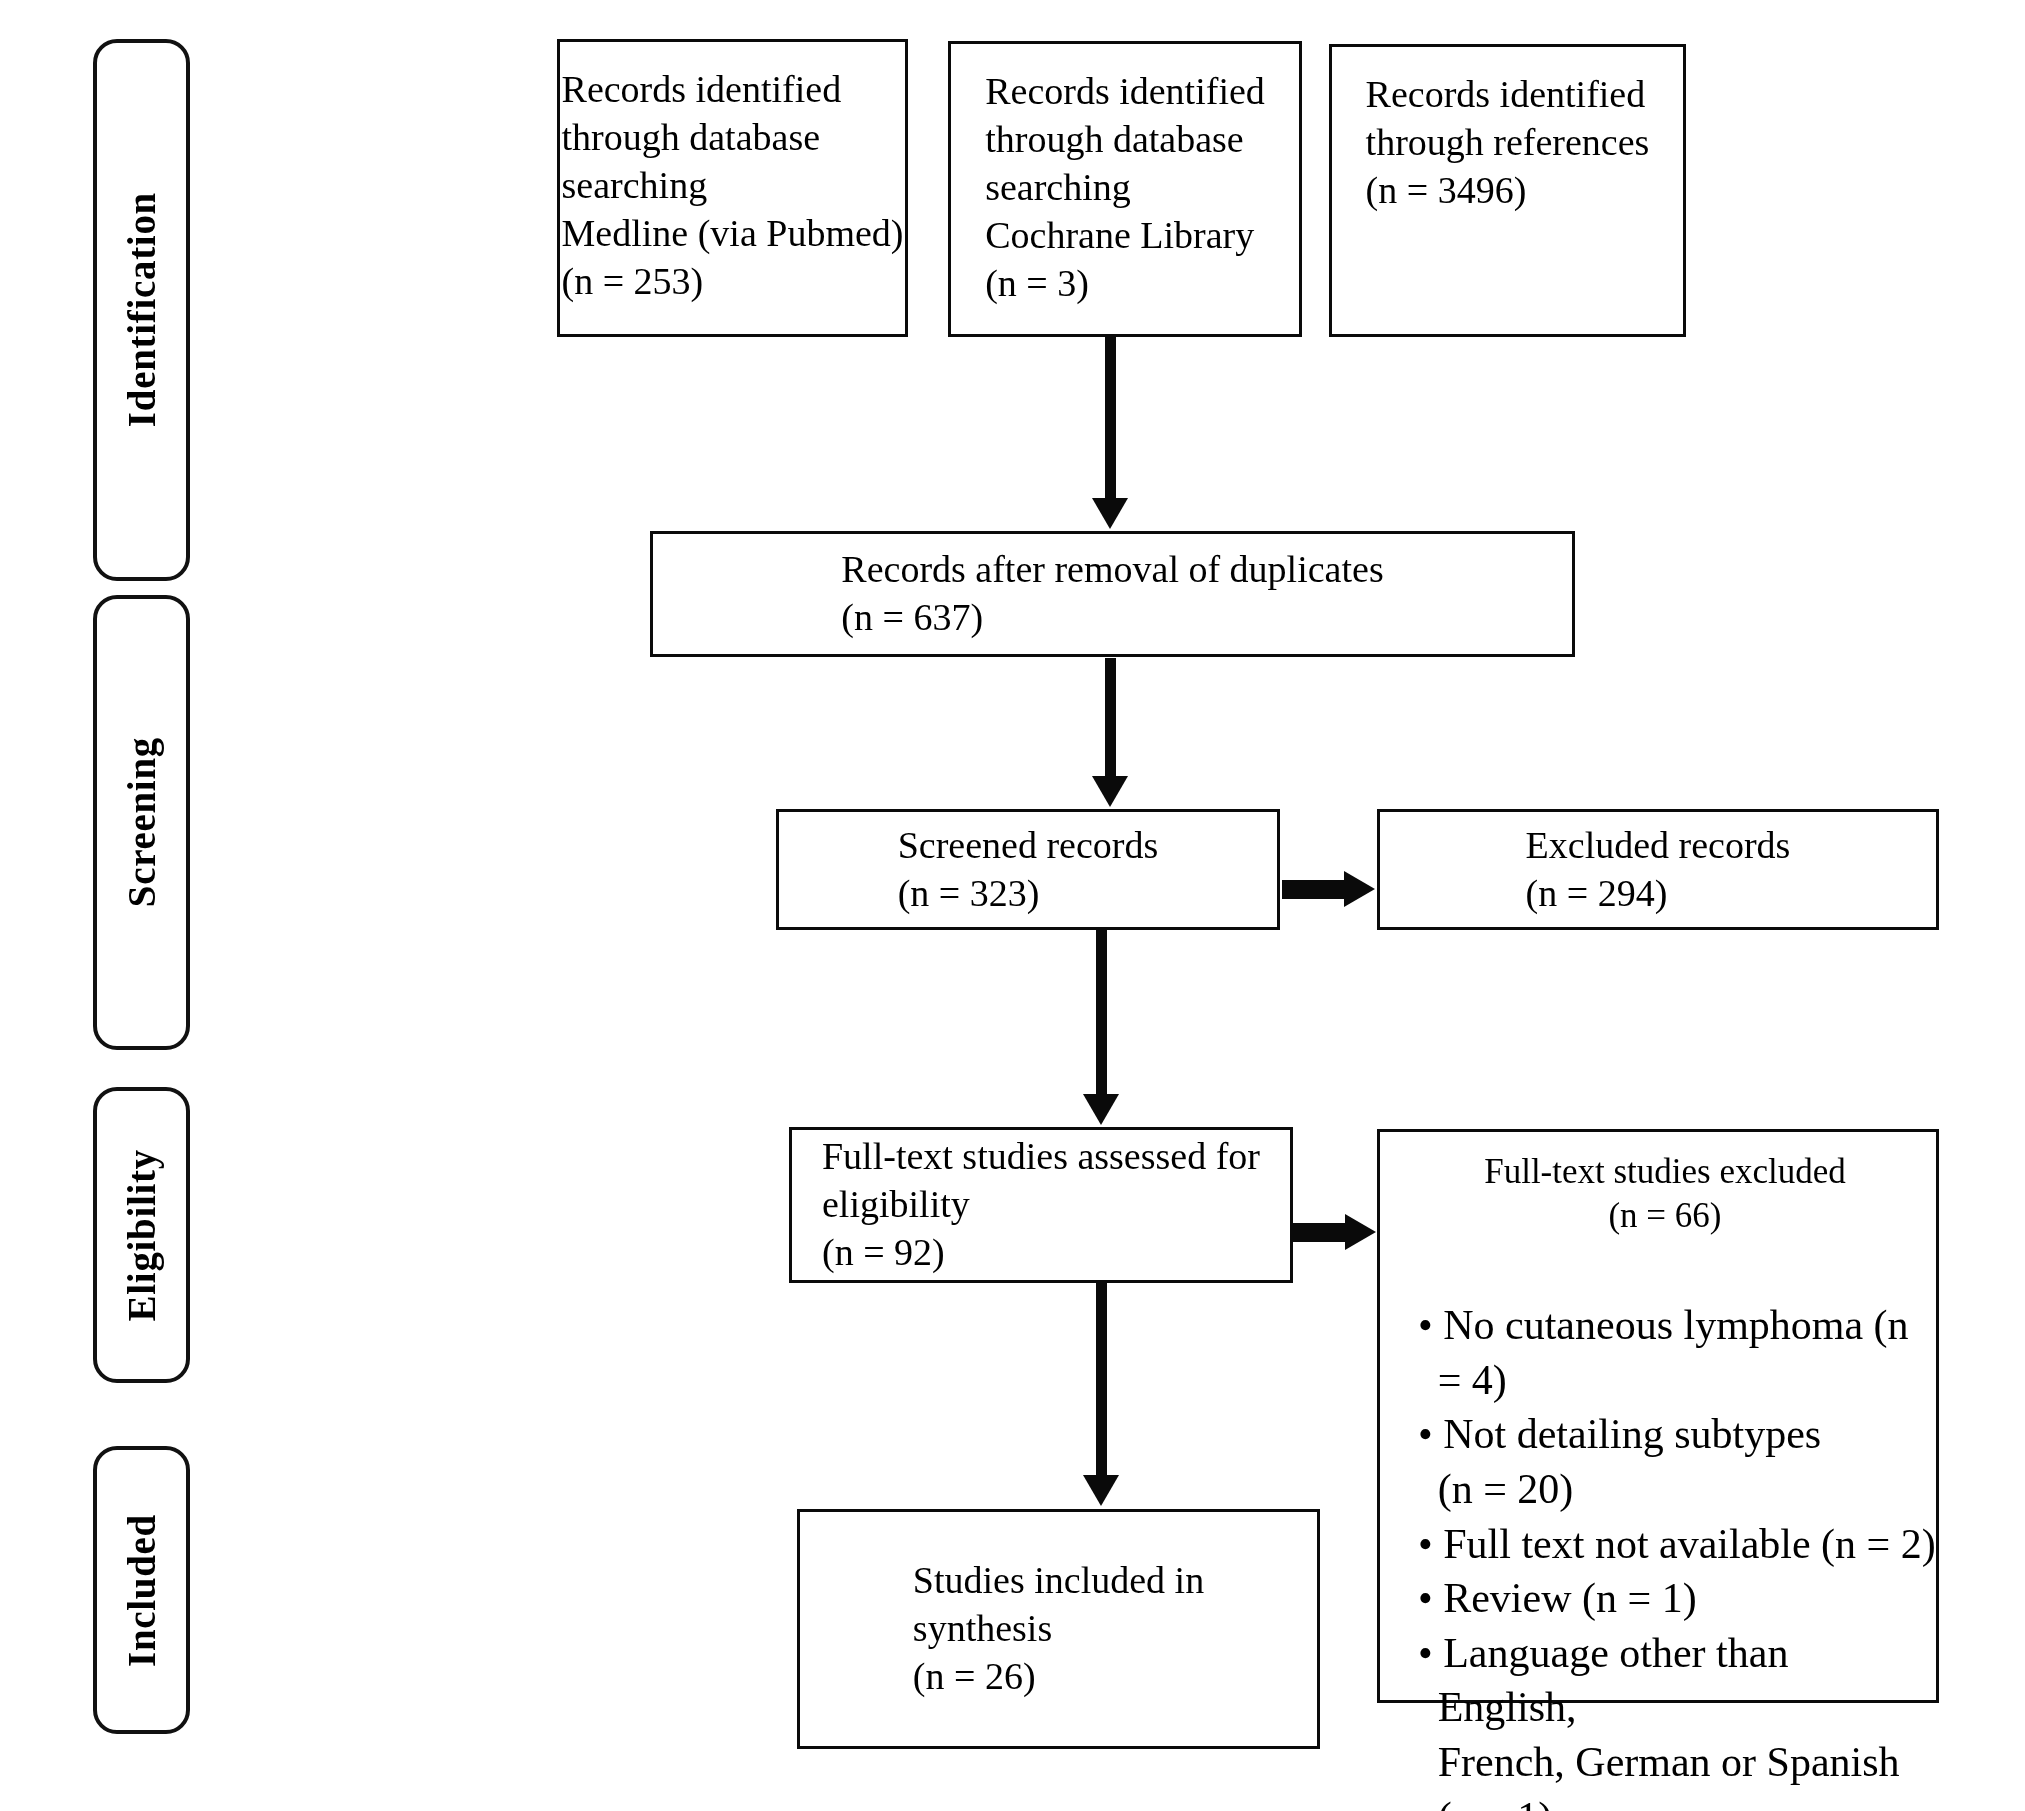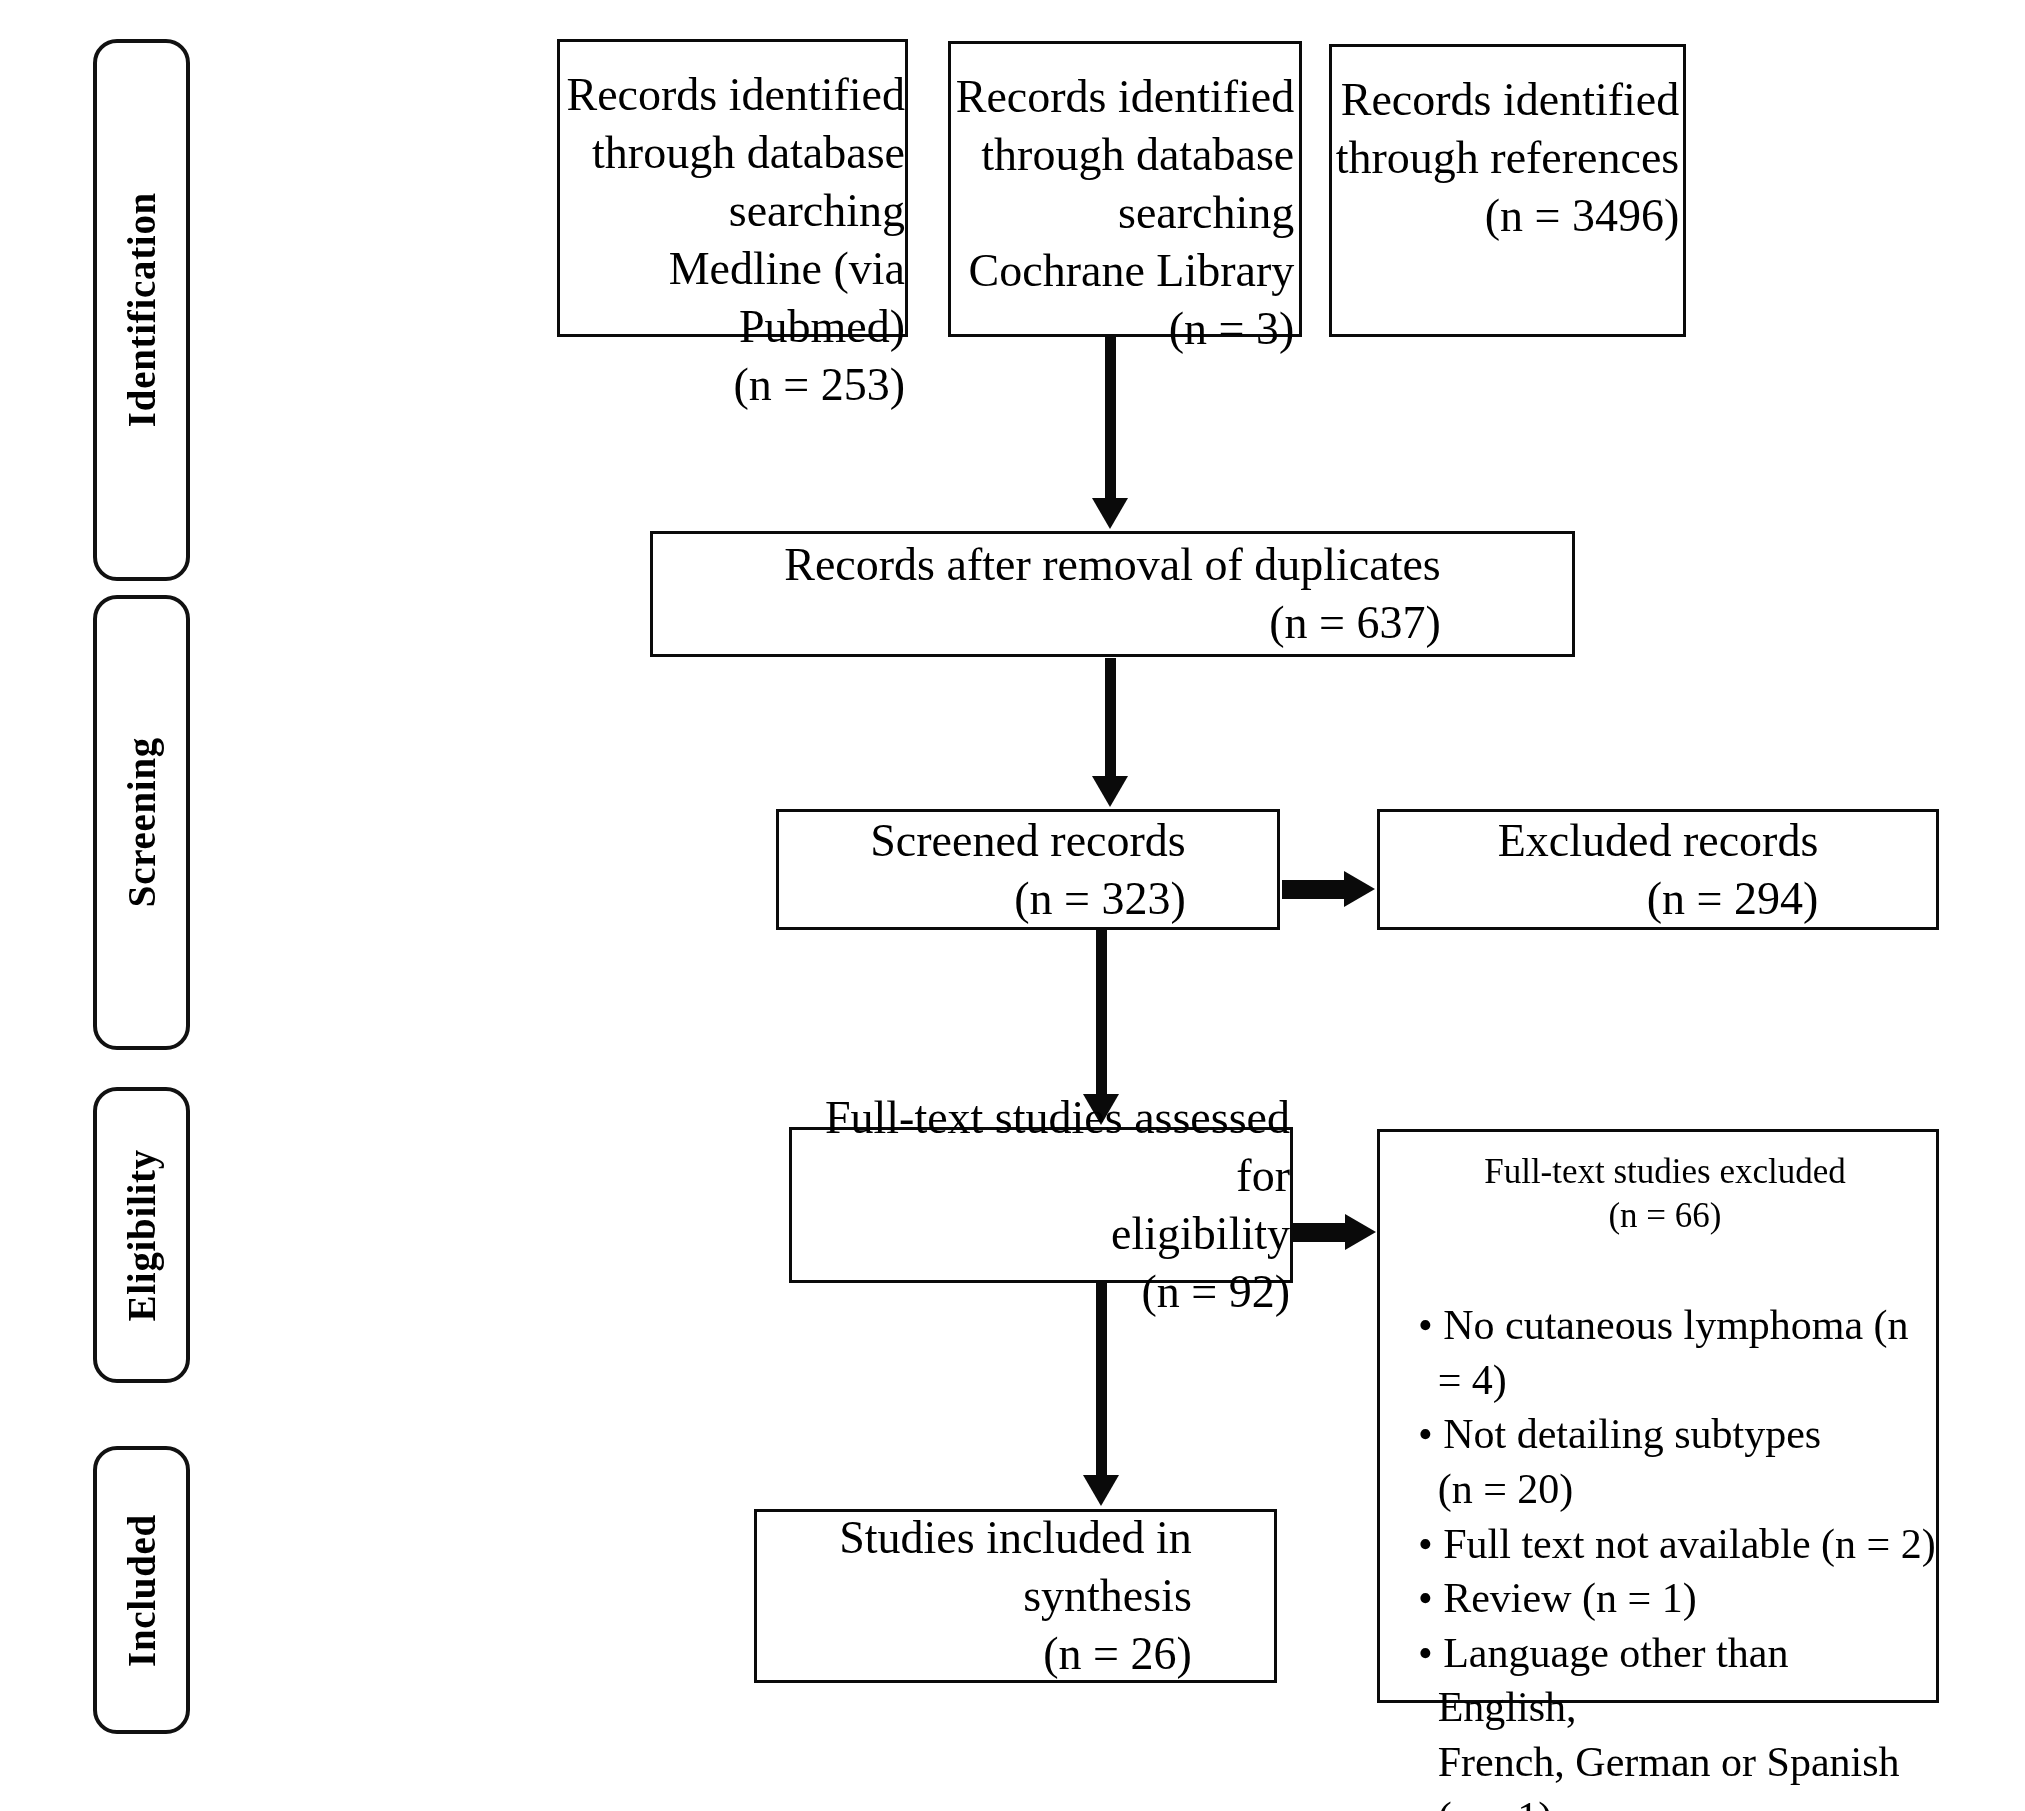--- a/index.html
+++ b/index.html
@@ -43,23 +43,23 @@
     position: absolute;
     box-sizing: border-box;
     border: 3.5px solid #0a0a0a;
     background: #ffffff;
     display: flex;
     flex-direction: column;
     align-items: center;
     justify-content: flex-start;
   }
   .fbox .ftext {
-    font-size: 46px;
+    font-size: 38px;
     line-height: 1.26;
-    text-align: right;
+    text-align: left;
     white-space: pre-line;
   }
   .fbox.pad-top-lg .ftext { margin-top: 24px; }
   .fbox.center-v {
     justify-content: center;
   }
 
   
   .excl-head {
     font-size: 35px;
@@ -200,20 +200,20 @@
       <li>• Review (n = 1)</li>
       <li>• Language other than English,
  French, German or Spanish
  (n = 1)</li>
     </ul>
   </div>
 
   <div class="vshaft" style="left:1096px; top:1282px; width:10.5px; height:197px;"></div>
   <div class="vhead" style="left:1083px; top:1475px;"></div>
 
-  <div class="fbox center-v" style="left:754px; top:1509px; width:523px; height:174px;">
+  <div class="fbox center-v" style="left:797px; top:1509px; width:523px; height:240px;">
     <div class="ftext">Studies included in
 synthesis
 (n = 26)</div>
   </div>
 
 </div>
 
 
 </body></html>

